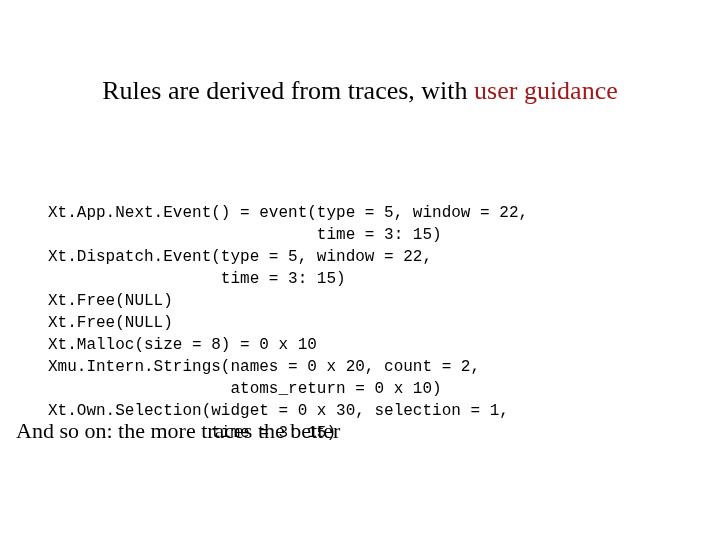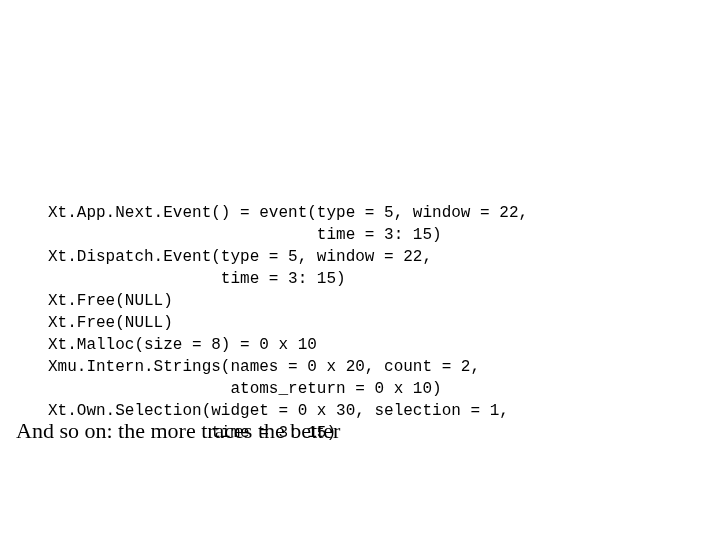--- a/index.html
+++ b/index.html
@@ -46,20 +46,23 @@
     font-size: 22px;
     font-weight: 400;
     margin-left: 16px;
   }
 </style>
 </head>
 <body>
 
 <div class="slide">
 
+  <div class="title">
+    <span>Rules are derived from traces, with </span><span class="accent">user guidance</span>
+  </div>
 
   <div class="code">
 <span>Xt.App.Next.Event() = event(type = 5, window = 22,</span>
 <span>                            time = 3: 15)</span>
 <span>Xt.Dispatch.Event(type = 5, window = 22,</span>
 <span>                  time = 3: 15)</span>
 <span>Xt.Free(NULL)</span>
 <span>Xt.Free(NULL)</span>
 <span>Xt.Malloc(size = 8) = 0 x 10</span>
 <span>Xmu.Intern.Strings(names = 0 x 20, count = 2,</span>

